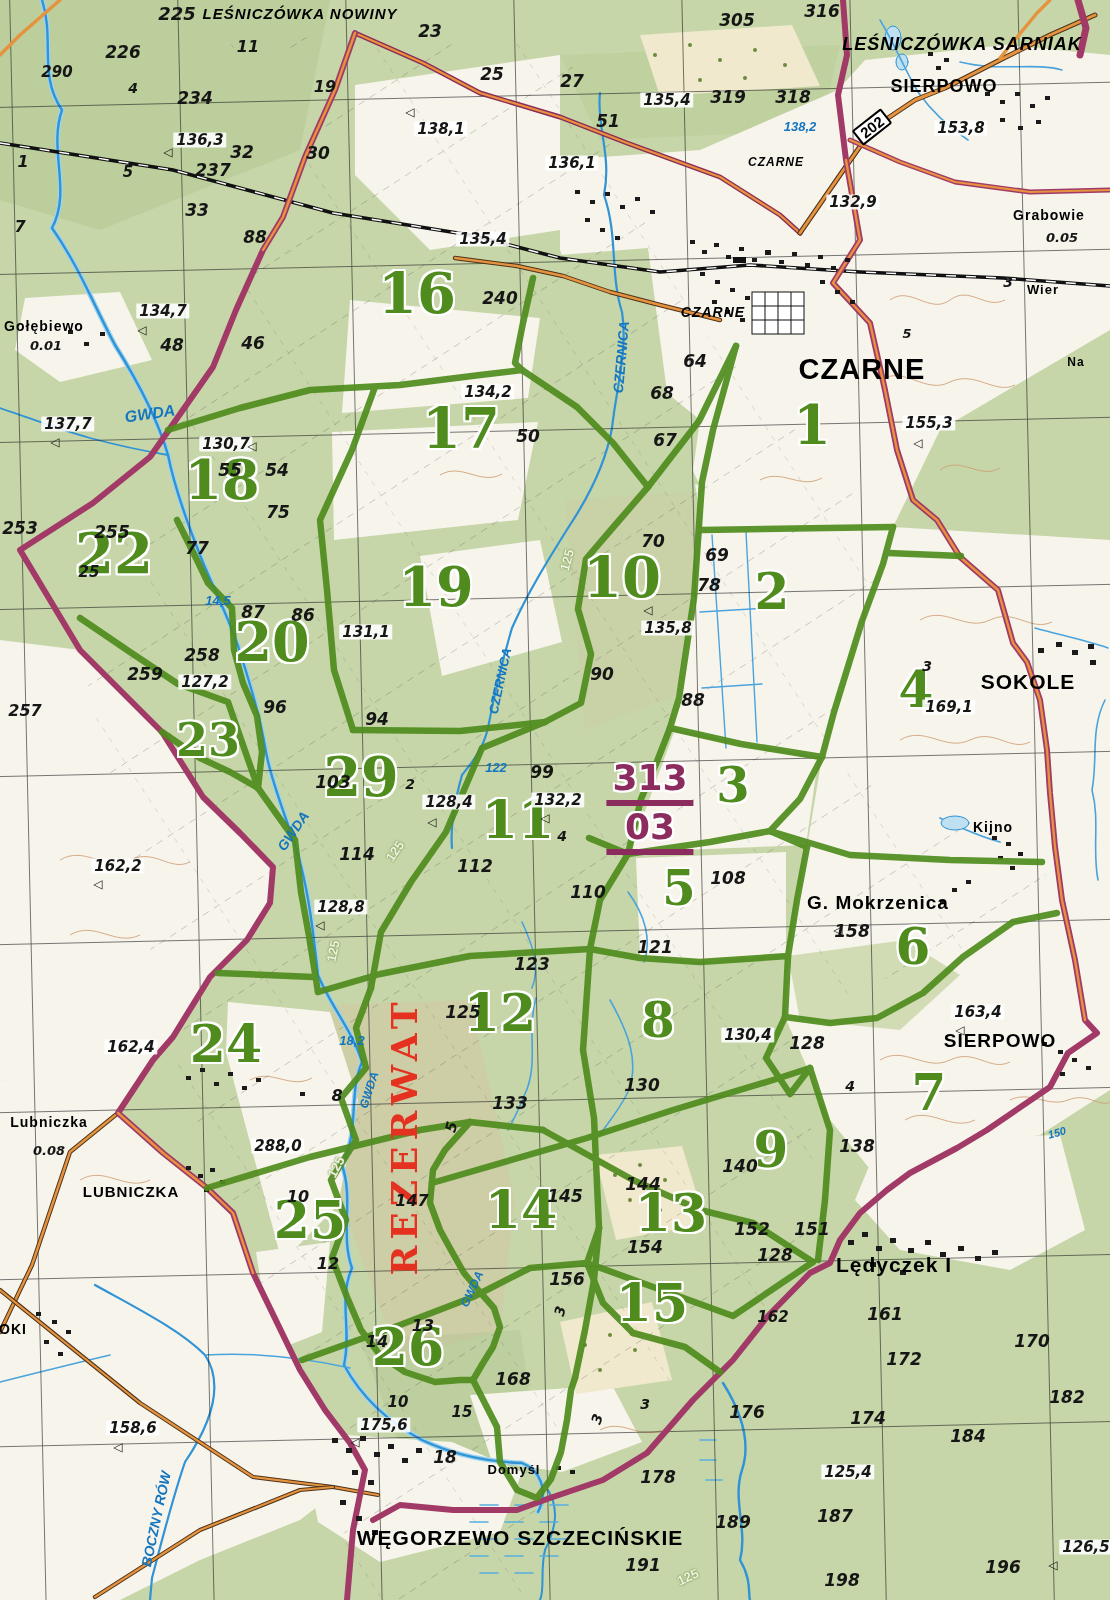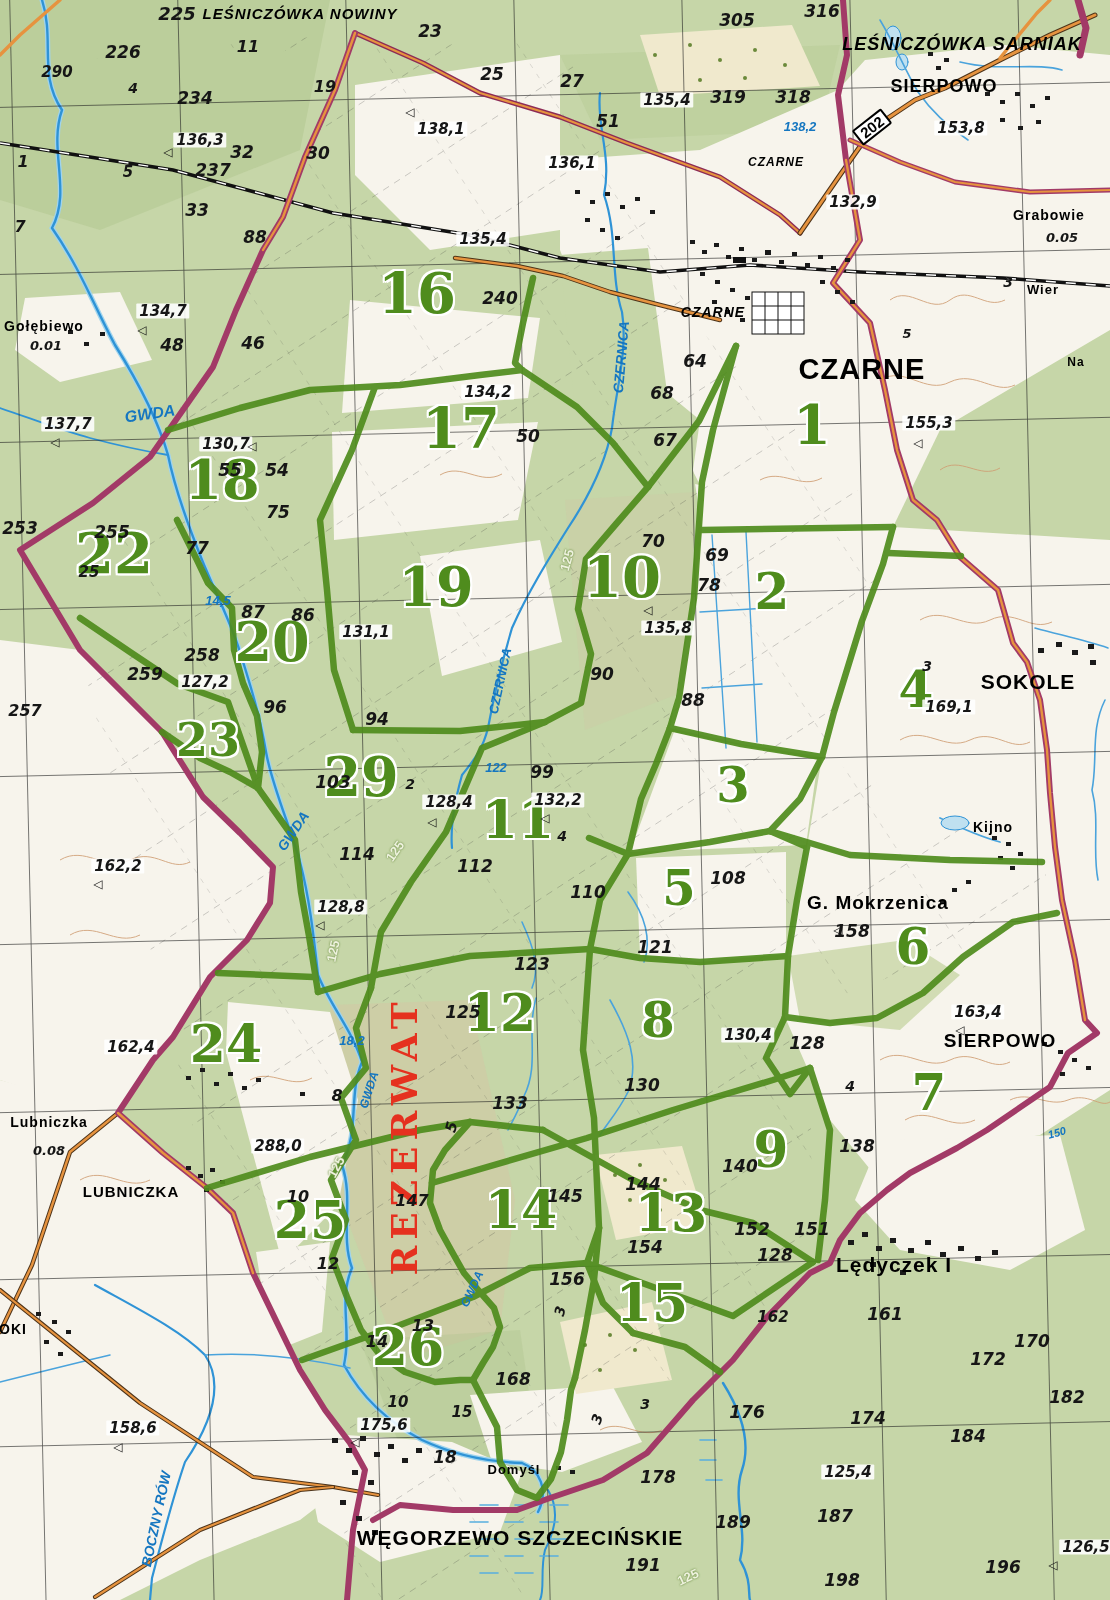--- a/index.html
+++ b/index.html
@@ -602,21 +602,21 @@
       <span class="lbl n" style="left: 807px; top: 1043px; transform: translate(-50%, -50%);">128</span>
       <span class="lbl n" style="left: 775px; top: 1255px; transform: translate(-50%, -50%);">128</span>
       <span class="lbl n" style="left: 857px; top: 1146px; transform: translate(-50%, -50%);">138</span>
       <span class="lbl n" style="left: 752px; top: 1229px; transform: translate(-50%, -50%);">152</span>
       <span class="lbl n" style="left: 812px; top: 1229px; transform: translate(-50%, -50%);">151</span>
       <span class="lbl n" style="left: 645px; top: 1247px; transform: translate(-50%, -50%);">154</span>
       <span class="lbl n" style="left: 567px; top: 1279px; transform: translate(-50%, -50%);">156</span>
       <span class="lbl n" style="left: 513px; top: 1379px; transform: translate(-50%, -50%);">168</span>
       <span class="lbl n" style="left: 885px; top: 1314px; transform: translate(-50%, -50%);">161</span>
       <span class="lbl n" style="left: 1032px; top: 1341px; transform: translate(-50%, -50%);">170</span>
-      <span class="lbl n" style="left: 988px; top: 1359px; transform: translate(-50%, -50%);">172</span>
+      <span class="lbl n" style="left: 904px; top: 1359px; transform: translate(-50%, -50%);">172</span>
       <span class="lbl n" style="left: 747px; top: 1412px; transform: translate(-50%, -50%);">176</span>
       <span class="lbl n" style="left: 658px; top: 1477px; transform: translate(-50%, -50%);">178</span>
       <span class="lbl n" style="left: 733px; top: 1522px; transform: translate(-50%, -50%);">189</span>
       <span class="lbl n" style="left: 643px; top: 1565px; transform: translate(-50%, -50%);">191</span>
       <span class="lbl n" style="left: 868px; top: 1418px; transform: translate(-50%, -50%);">174</span>
       <span class="lbl n" style="left: 1067px; top: 1397px; transform: translate(-50%, -50%);">182</span>
       <span class="lbl n" style="left: 968px; top: 1436px; transform: translate(-50%, -50%);">184</span>
       <span class="lbl n" style="left: 835px; top: 1516px; transform: translate(-50%, -50%);">187</span>
       <span class="lbl n" style="left: 1003px; top: 1567px; transform: translate(-50%, -50%);">196</span>
       <span class="lbl n" style="left: 842px; top: 1580px; transform: translate(-50%, -50%);">198</span>
@@ -649,13 +649,17 @@
       <span class="lbl n" style="left: 918px; top: 443px; font-size: 12px; transform: translate(-50%, -50%);">◁</span>
       <span class="lbl n" style="left: 648px; top: 610px; font-size: 12px; transform: translate(-50%, -50%);">◁</span>
       <span class="lbl n" style="left: 1053px; top: 1565px; font-size: 12px; transform: translate(-50%, -50%);">◁</span>
       <span class="lbl n" style="left: 355px; top: 1442px; font-size: 12px; transform: translate(-50%, -50%);">◁</span>
       <span class="lbl n" style="left: 98px; top: 884px; font-size: 12px; transform: translate(-50%, -50%);">◁</span>
       <span class="lbl n" style="left: 118px; top: 1447px; font-size: 12px; transform: translate(-50%, -50%);">◁</span>
       <span class="lbl n" style="left: 55px; top: 442px; font-size: 12px; transform: translate(-50%, -50%);">◁</span>
       <span class="lbl n" style="left: 142px; top: 330px; font-size: 12px; transform: translate(-50%, -50%);">◁</span>
     </div>
 
+<div id="regioncode">
+  <span>313</span>
+  <span>03</span>
 </div>
+</div>
 
 </body></html>

